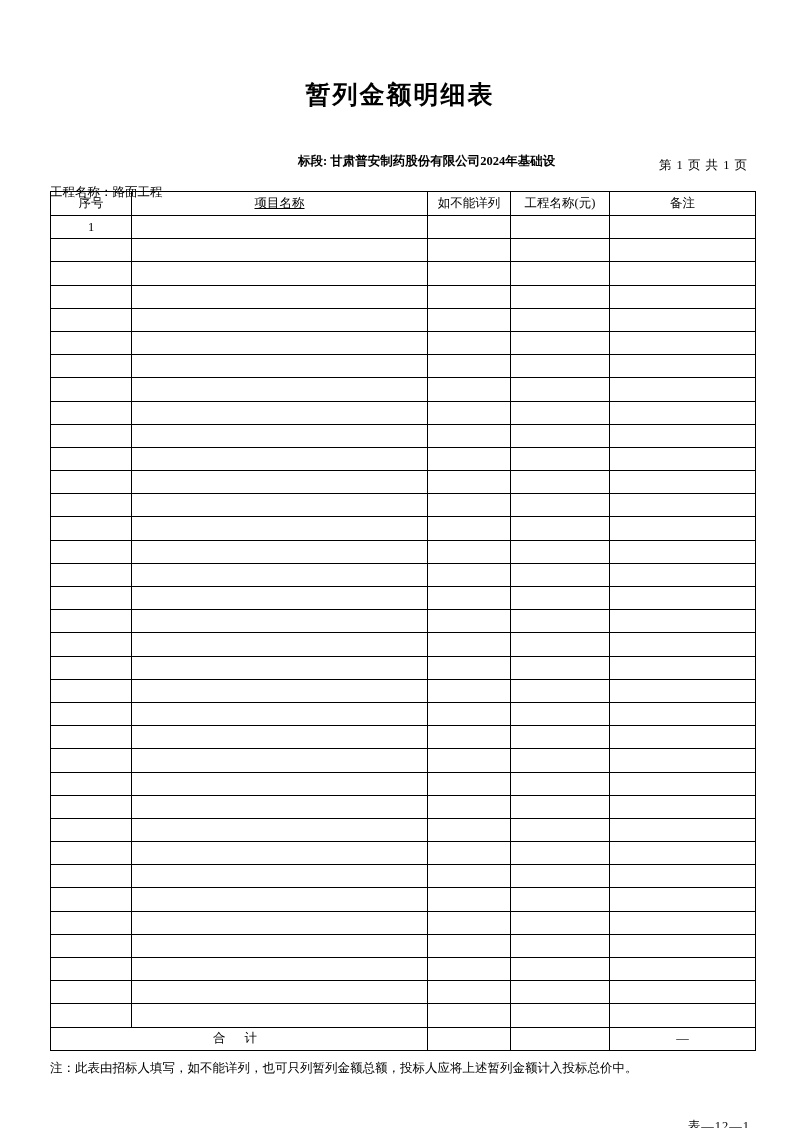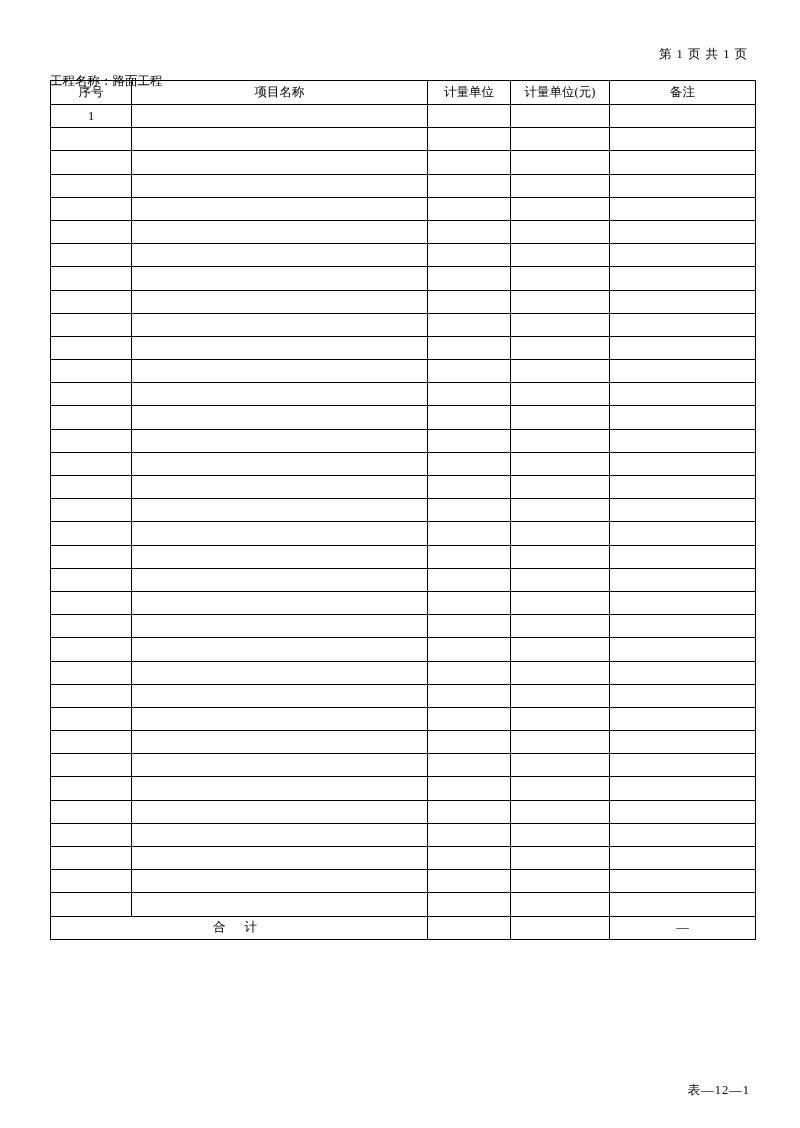--- a/index.html
+++ b/index.html
@@ -72,21 +72,21 @@
     text-align: center;
     height: 22.2px;
     padding: 0;
     overflow: hidden;
     white-space: nowrap;
   }
   table.main thead td {
     height: 23px;
   }
   .col-no { width: 80px; font-family: Liberation Serif, serif; }
-  .col-name { width: 295px; }
+  .col-name { width: 295px; text-decoration: underline; }
   .col-unit { width: 82px; }
   .col-amount { width: 98px; }
   .col-remark { width: 145px; }
   .total-label {
     letter-spacing: 8px;
   }
   .note {
     margin-top: 9px;
     font-size: 12.5px;
   }
@@ -96,37 +96,39 @@
     top: 1040px;
     font-size: 12.5px;
     letter-spacing: 1px;
   }
 </style>
 </head>
 <body>
 
 <div class="page">
 
+  <div class="doc-title">暂列金额明细表</div>
 
   <div class="meta-row">
     <div class="meta-project">
       <span>工程名称：</span><span>路面工程</span>
     </div>
     <div class="meta-section">
+      <div>标段: 甘肃普安制药股份有限公司2024年基础设</div>
     </div>
     <div class="meta-pages">第  1  页  共  1  页</div>
   </div>
 
   <table class="main">
     <thead>
       <tr>
         <td class="col-no">序号</td>
         <td class="col-name">项目名称</td>
-        <td class="col-unit">计量单位</td>
-        <td class="col-amount">计量单位(元)</td>
+        <td class="col-unit">如不能详列</td>
+        <td class="col-amount">工程名称(元)</td>
         <td class="col-remark">备注</td>
       </tr>
     </thead>
     <tbody id="table-body">
         <tr>
           <td class="col-no">1</td>
           <td class="col-name"></td>
           <td class="col-unit"></td>
           <td class="col-amount"></td>
           <td class="col-remark"></td>
@@ -373,16 +375,17 @@
     <tfoot>
       <tr>
         <td colspan="2" class="total-label">合  计</td>
         <td></td>
         <td></td>
         <td>—</td>
       </tr>
     </tfoot>
   </table>
 
+  <div class="note">注：此表由招标人填写，如不能详列，也可只列暂列金额总额，投标人应将上述暂列金额计入投标总价中。</div>
 
   <div class="footer-code">表—12—1</div>
 
 </div>
 
 </body></html>

